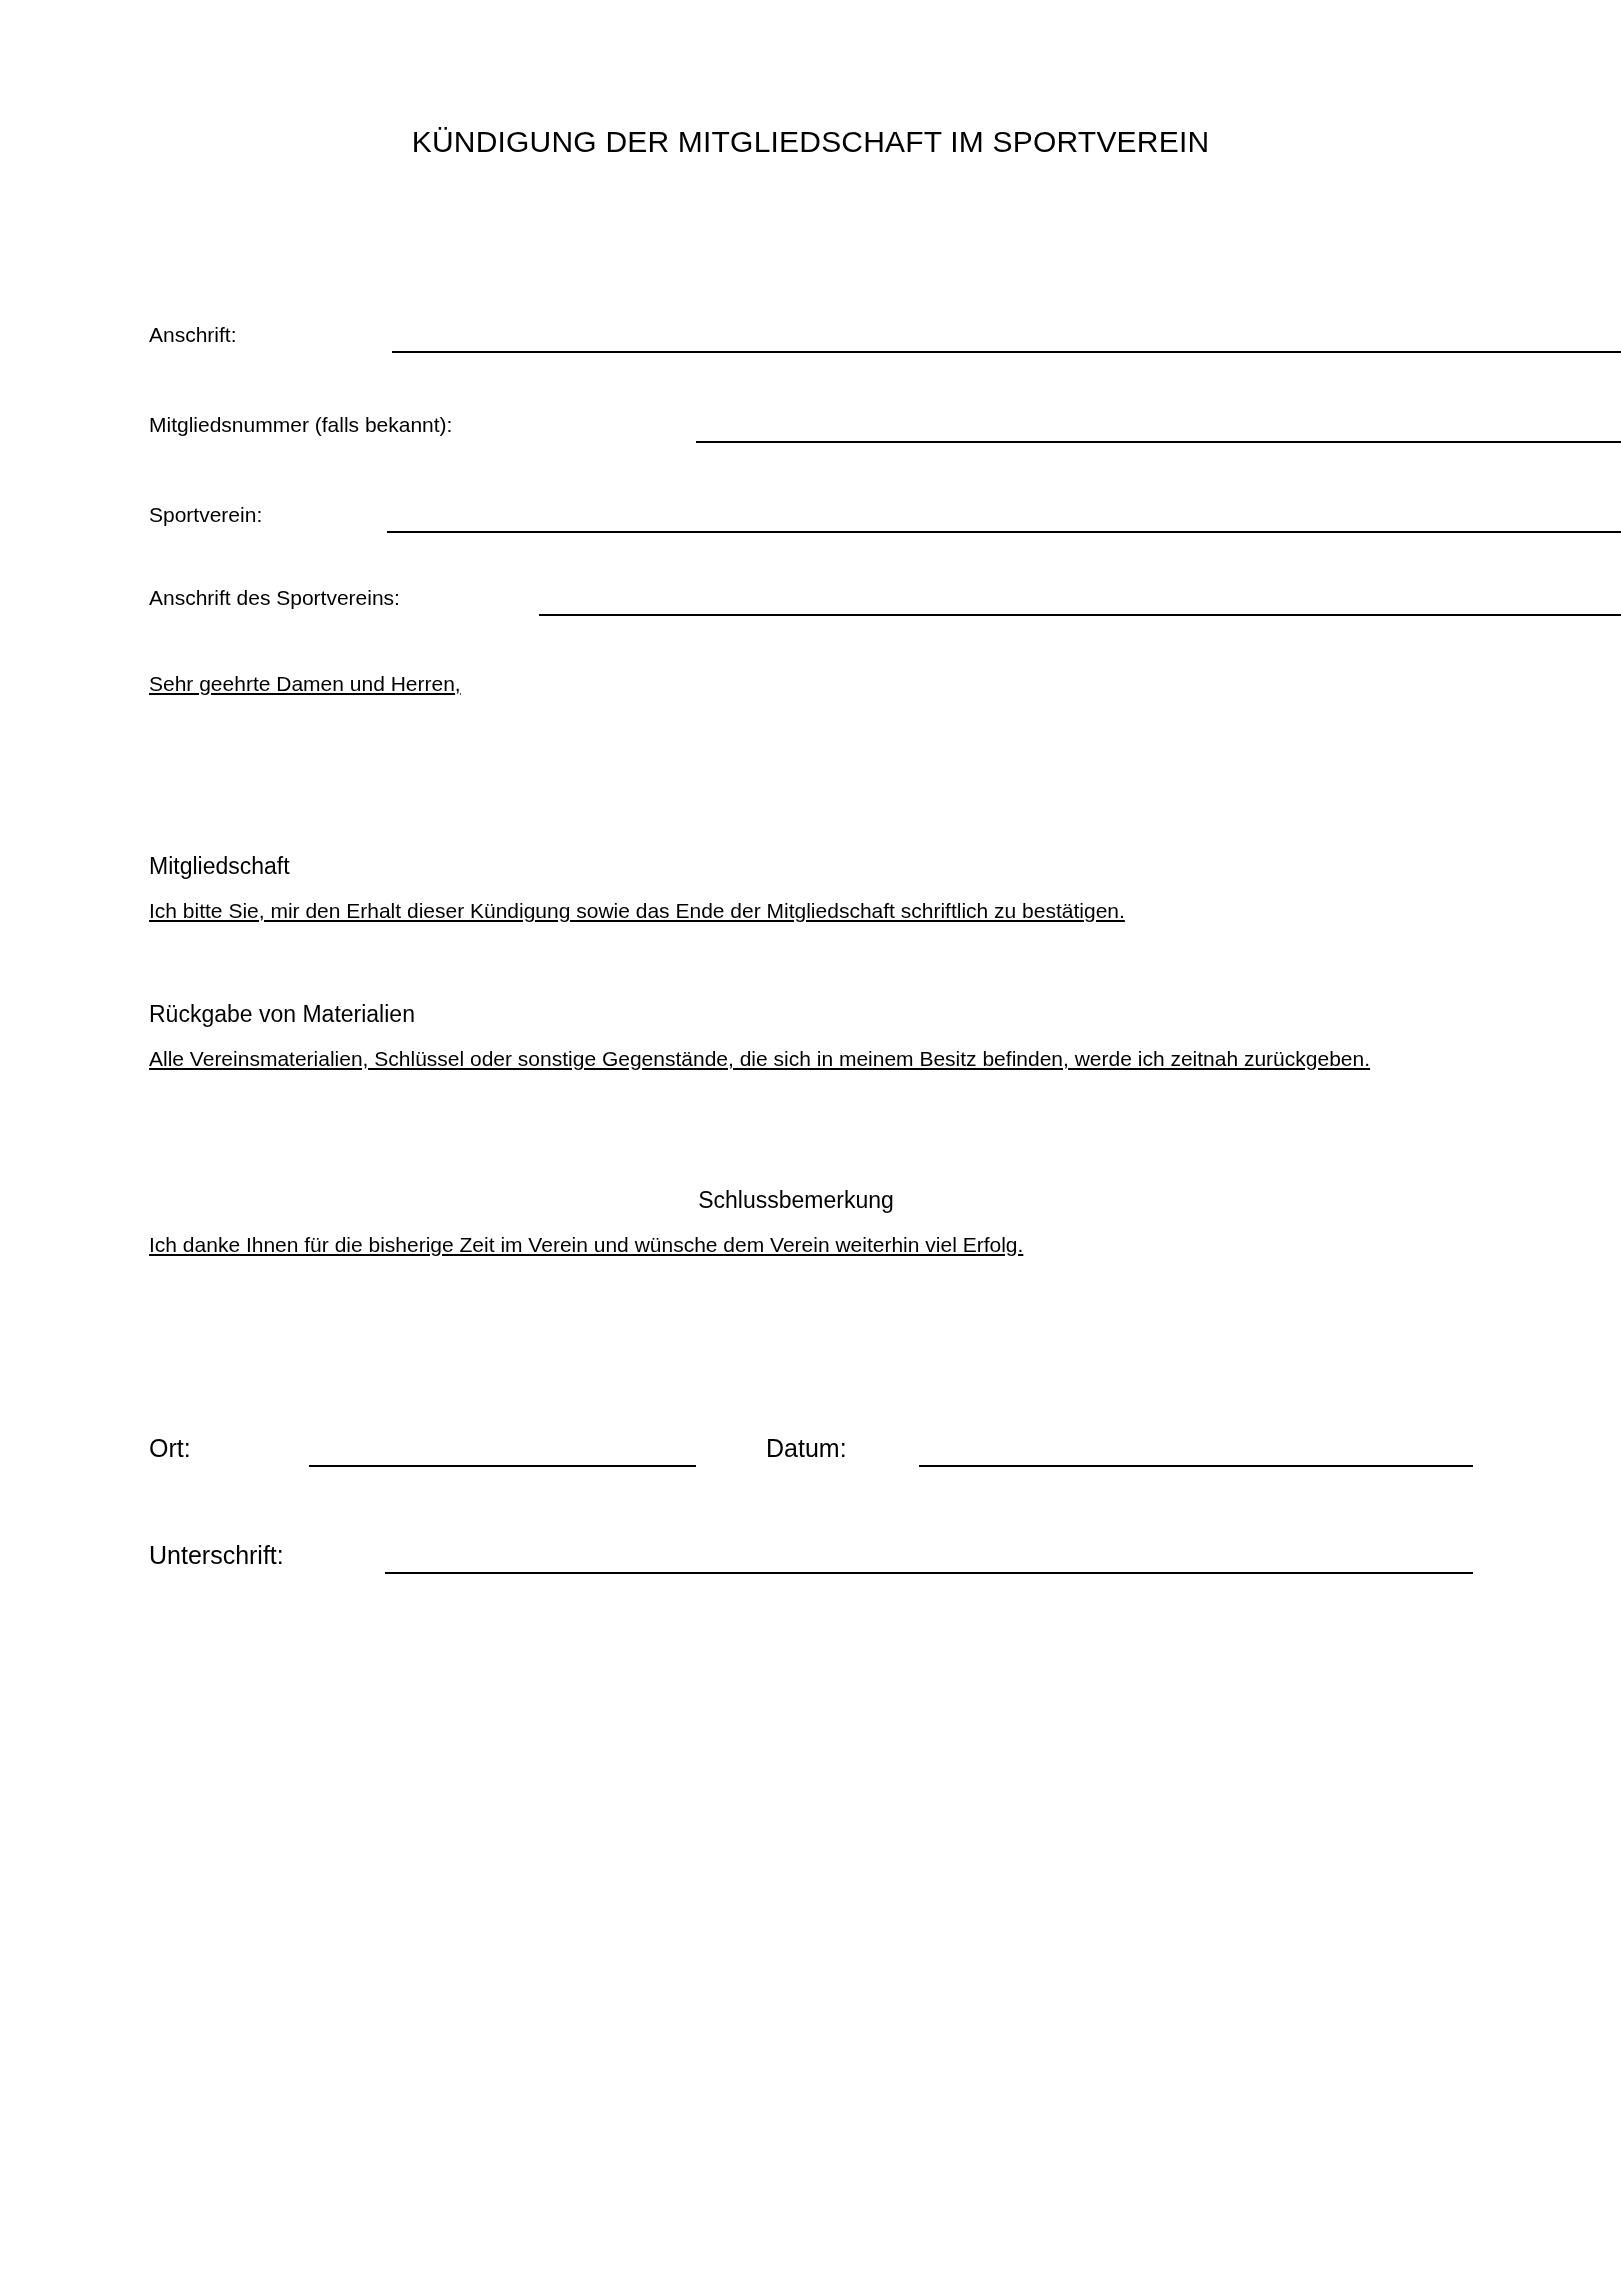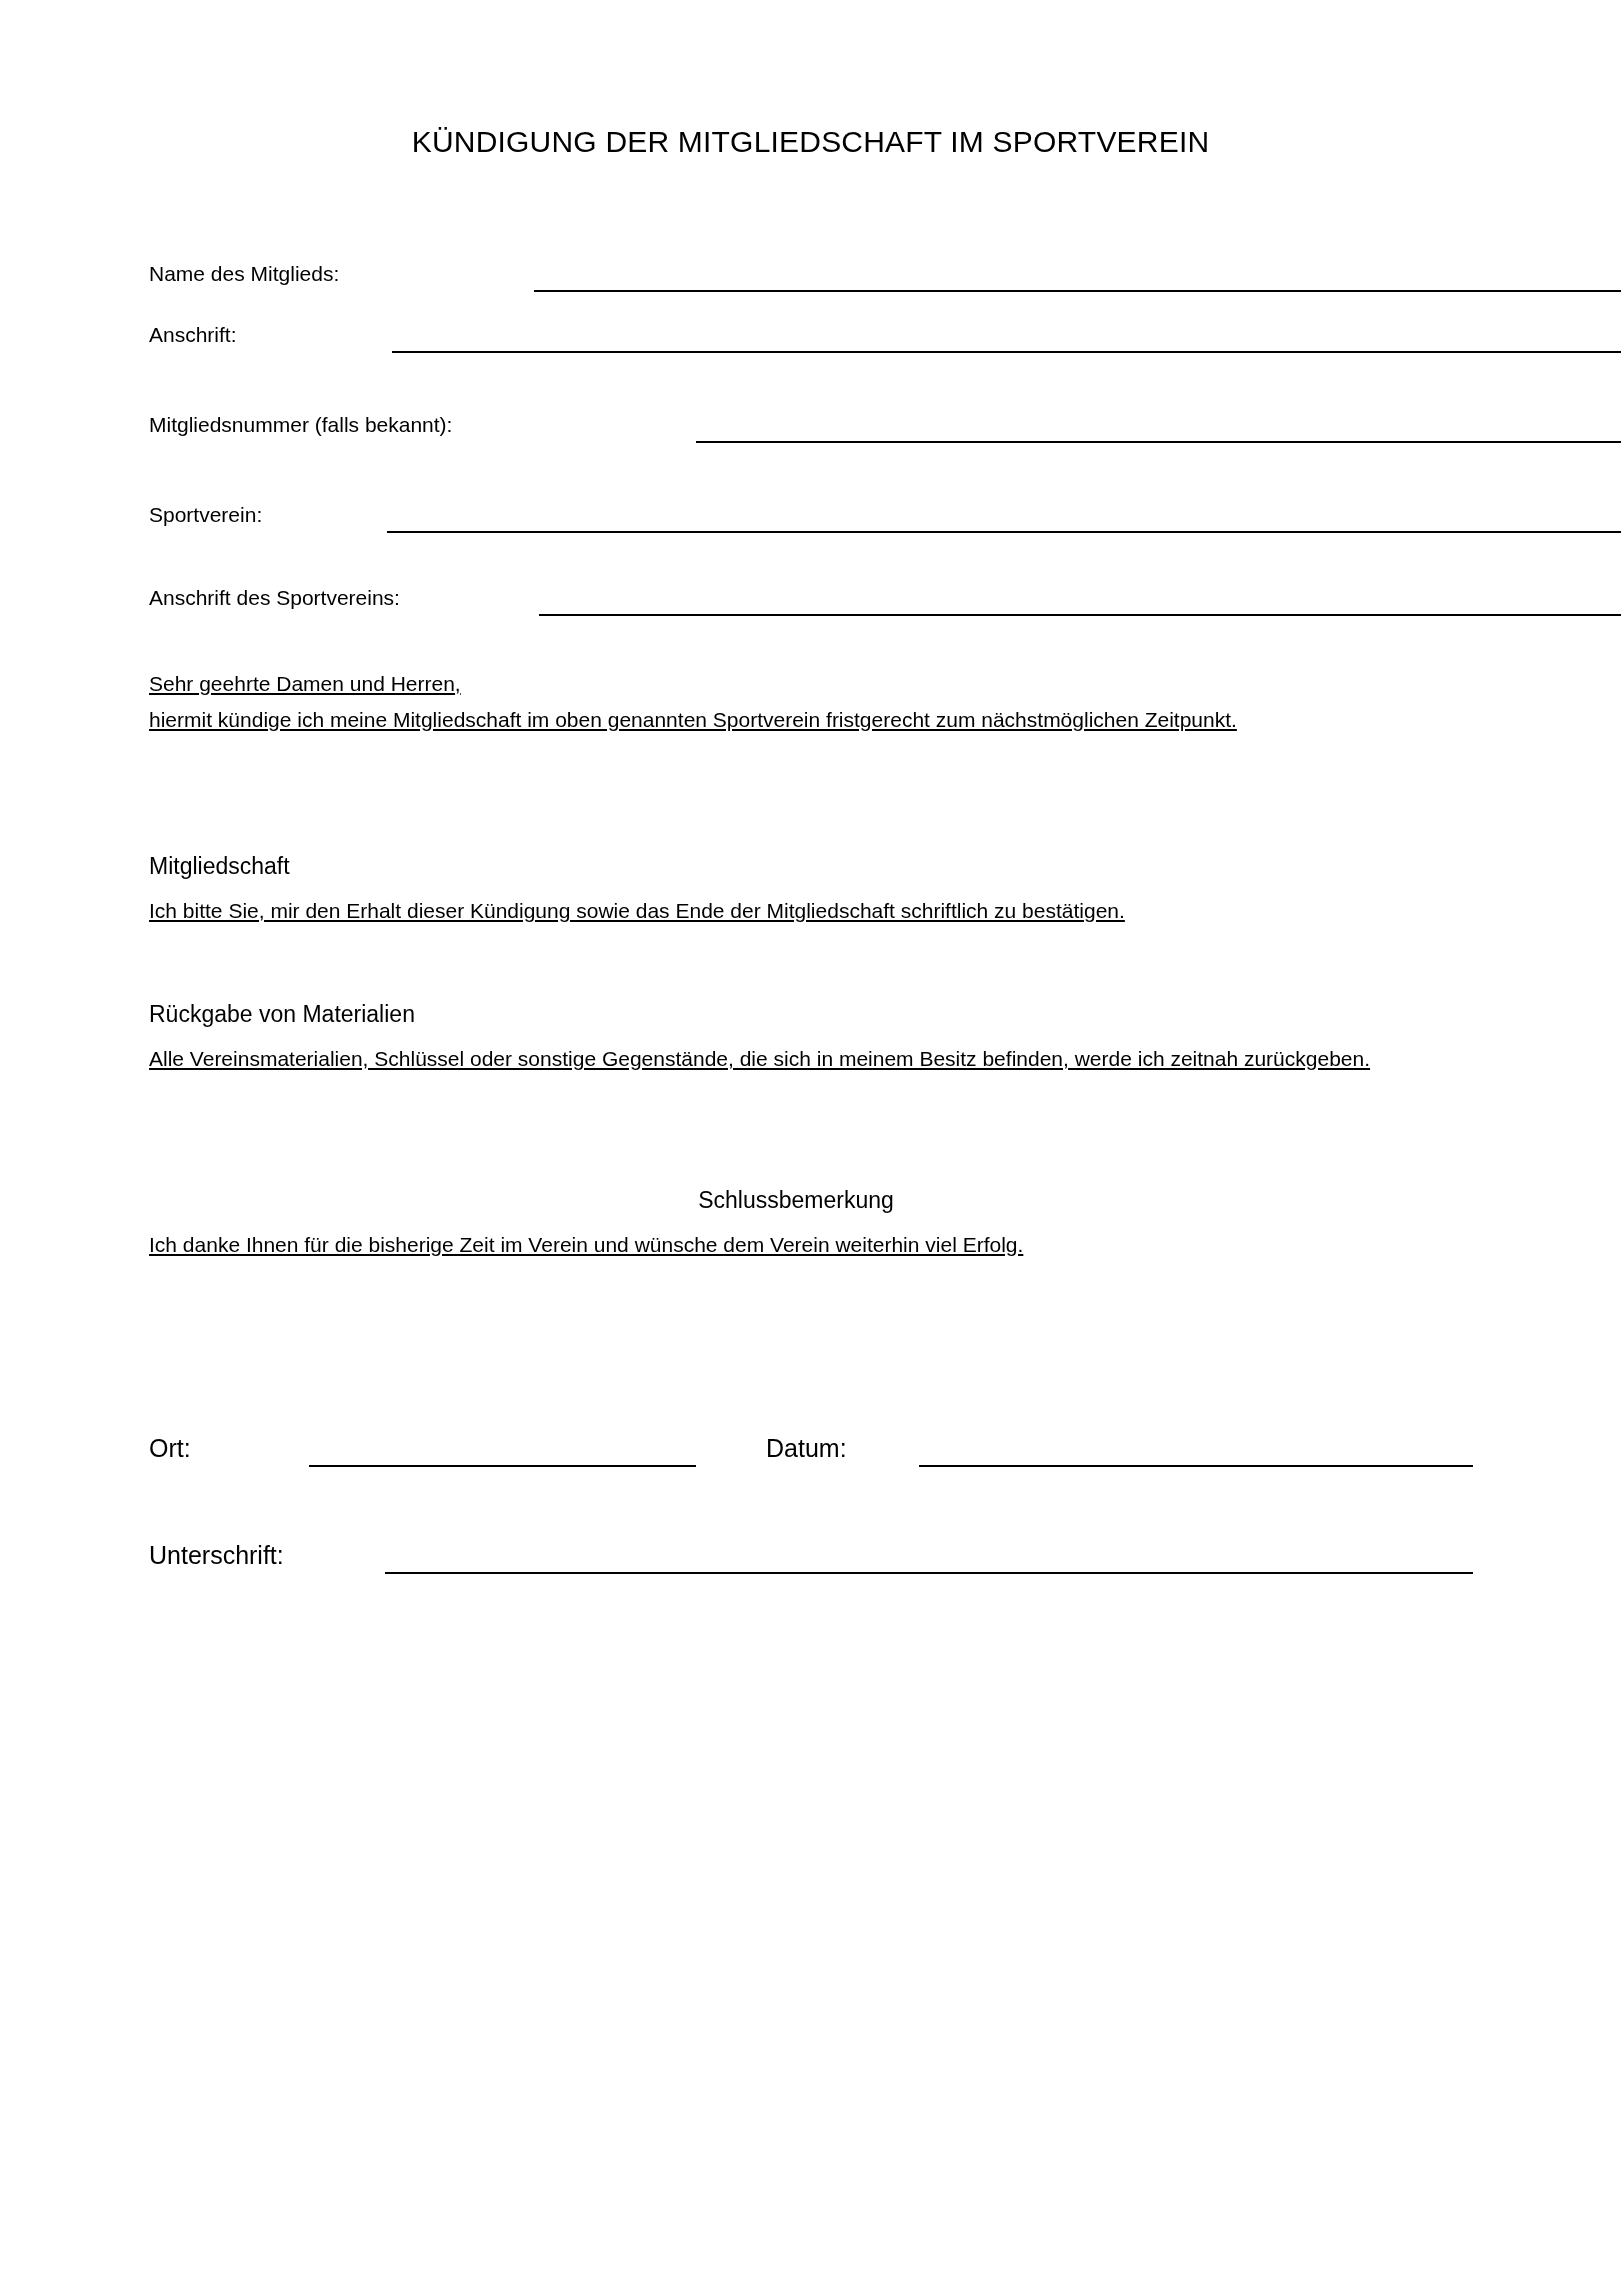--- a/index.html
+++ b/index.html
@@ -85,24 +85,20 @@
     border-bottom: 2.9px solid #000000;
   }
 </style>
 </head>
 <body>
 
 <div class="page">
 
   <div class="doc-title">KÜNDIGUNG DER MITGLIEDSCHAFT IM SPORTVEREIN</div>
 
-  <div class="form-row" style="top:253px;">
-    <span class="form-label">Name des Mitglieds:</span>
-    <span class="form-line" style="left:385px; width:1088px;"></span>
-  </div>
 
   <div class="form-row" style="top:314px;">
     <span class="form-label">Anschrift:</span>
     <span class="form-line" style="left:243px; width:1230px;"></span>
   </div>
 
   <div class="form-row" style="top:494px;">
     <span class="form-label">Sportverein:</span>
     <span class="form-line" style="left:238px; width:1235px;"></span>
   </div>
@@ -112,21 +108,20 @@
     <span class="form-line" style="left:547px; width:926px;"></span>
   </div>
 
   <div class="form-row" style="top:577px;">
     <span class="form-label">Anschrift des Sportvereins:</span>
     <span class="form-line" style="left:390px; width:1083px;"></span>
   </div>
 
   <div class="para" style="top:659px;">Sehr geehrte Damen und Herren,</div>
 
-  <div class="para" style="top:695px;">hiermit kündige ich meine Mitgliedschaft im oben genannten Sportverein fristgerecht zum nächstmöglichen Zeitpunkt.</div>
 
   <div class="section-head" style="top:841px;">Mitgliedschaft</div>
   <div class="para" style="top:886px;">Ich bitte Sie, mir den Erhalt dieser Kündigung sowie das Ende der Mitgliedschaft schriftlich zu bestätigen.</div>
 
   <div class="section-head" style="top:989px;">Rückgabe von Materialien</div>
   <div class="para" style="top:1034px;">Alle Vereinsmaterialien, Schlüssel oder sonstige Gegenstände, die sich in meinem Besitz befinden, werde ich zeitnah zurückgeben.</div>
 
   <div class="section-head" style="top:1175px;text-align:center;">Schlussbemerkung</div>
   <div class="para" style="top:1220px;">Ich danke Ihnen für die bisherige Zeit im Verein und wünsche dem Verein weiterhin viel Erfolg.</div>
 

